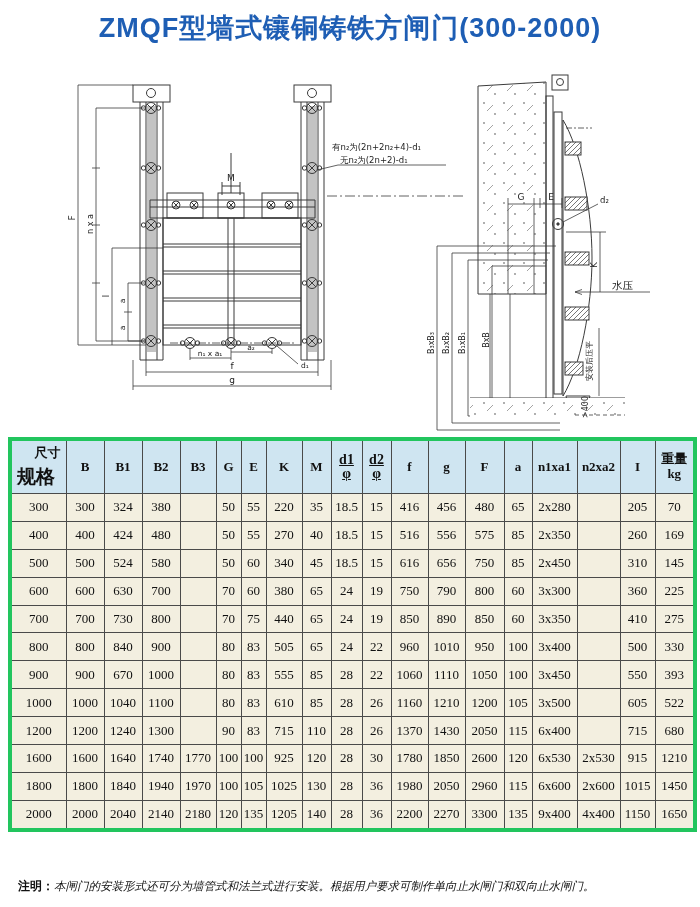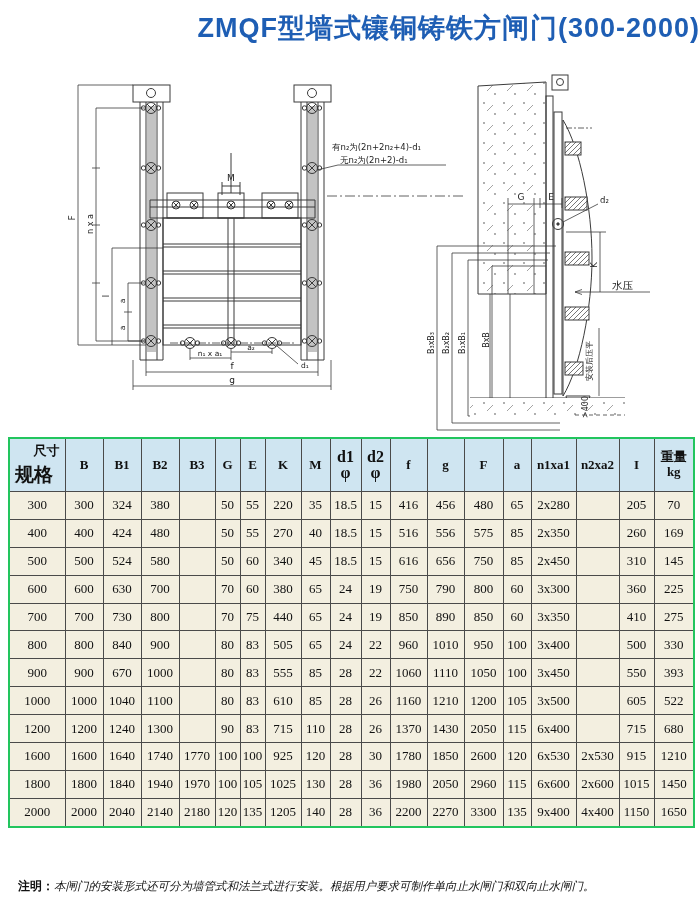--- a/index.html
+++ b/index.html
@@ -1,48 +1,48 @@
 <!DOCTYPE html>
 <html><head>
 <meta charset="utf-8">
 <style>
   html,body{margin:0;padding:0;}
   body{
     width:700px;height:907px;position:relative;background:#ffffff;
     font-family:"Liberation Serif", serif;overflow:hidden;
   }
   .page-title{
-    position:absolute;top:10px;left:0;width:700px;text-align:right;
+    position:absolute;top:10px;left:0;width:700px;text-align:center;
     font-family:"Liberation Sans", sans-serif;font-weight:bold;
     font-size:27px;letter-spacing:1px;color:#1e5eb4;
   }
   svg.drawing{position:absolute;top:58px;left:0;}
   svg text{font-family:"DejaVu Sans", sans-serif;fill:#222;}
 
   table.spec{
     position:absolute;top:437px;left:8px;width:684px;
     border-collapse:collapse;table-layout:fixed;background:#f3efe0;
   }
   table.spec th, table.spec td{
     border:1px solid #4a4a4a;text-align:center;vertical-align:middle;
     padding:0;font-size:13px;color:#111;
   }
   table.spec thead th{
     background:#cfe5f1;height:52px;font-weight:bold;line-height:1.15;
   }
   table.spec tbody td{height:26.9px;font-weight:normal;}
-  table.spec{border:2px solid #22c55e;}
+  table.spec{border:4px solid #22c55e;}
   th.corner{
     position:relative;
     background-image:linear-gradient(to bottom right,
       transparent 48.8%, #333 48.8%, #333 51.2%, transparent 51.2%);
   }
   th.corner .c-top{position:absolute;top:5px;right:5px;font-size:13px;}
   th.corner .c-bottom{position:absolute;bottom:5px;left:5px;font-size:19px;}
-  .phi-line{font-weight:bold;font-size:16px;line-height:1;}
+  .phi-line{font-weight:bold;font-size:14px;line-height:1;text-decoration:underline;}
 
   .note{
     position:absolute;top:878px;left:18px;width:670px;
     font-size:11.5px;color:#111;
   }
   .note .note-label{font-weight:bold;font-style:normal;font-size:12px;}
   .note .note-text{font-style:italic;}
 </style>
 </head>
 <body>

